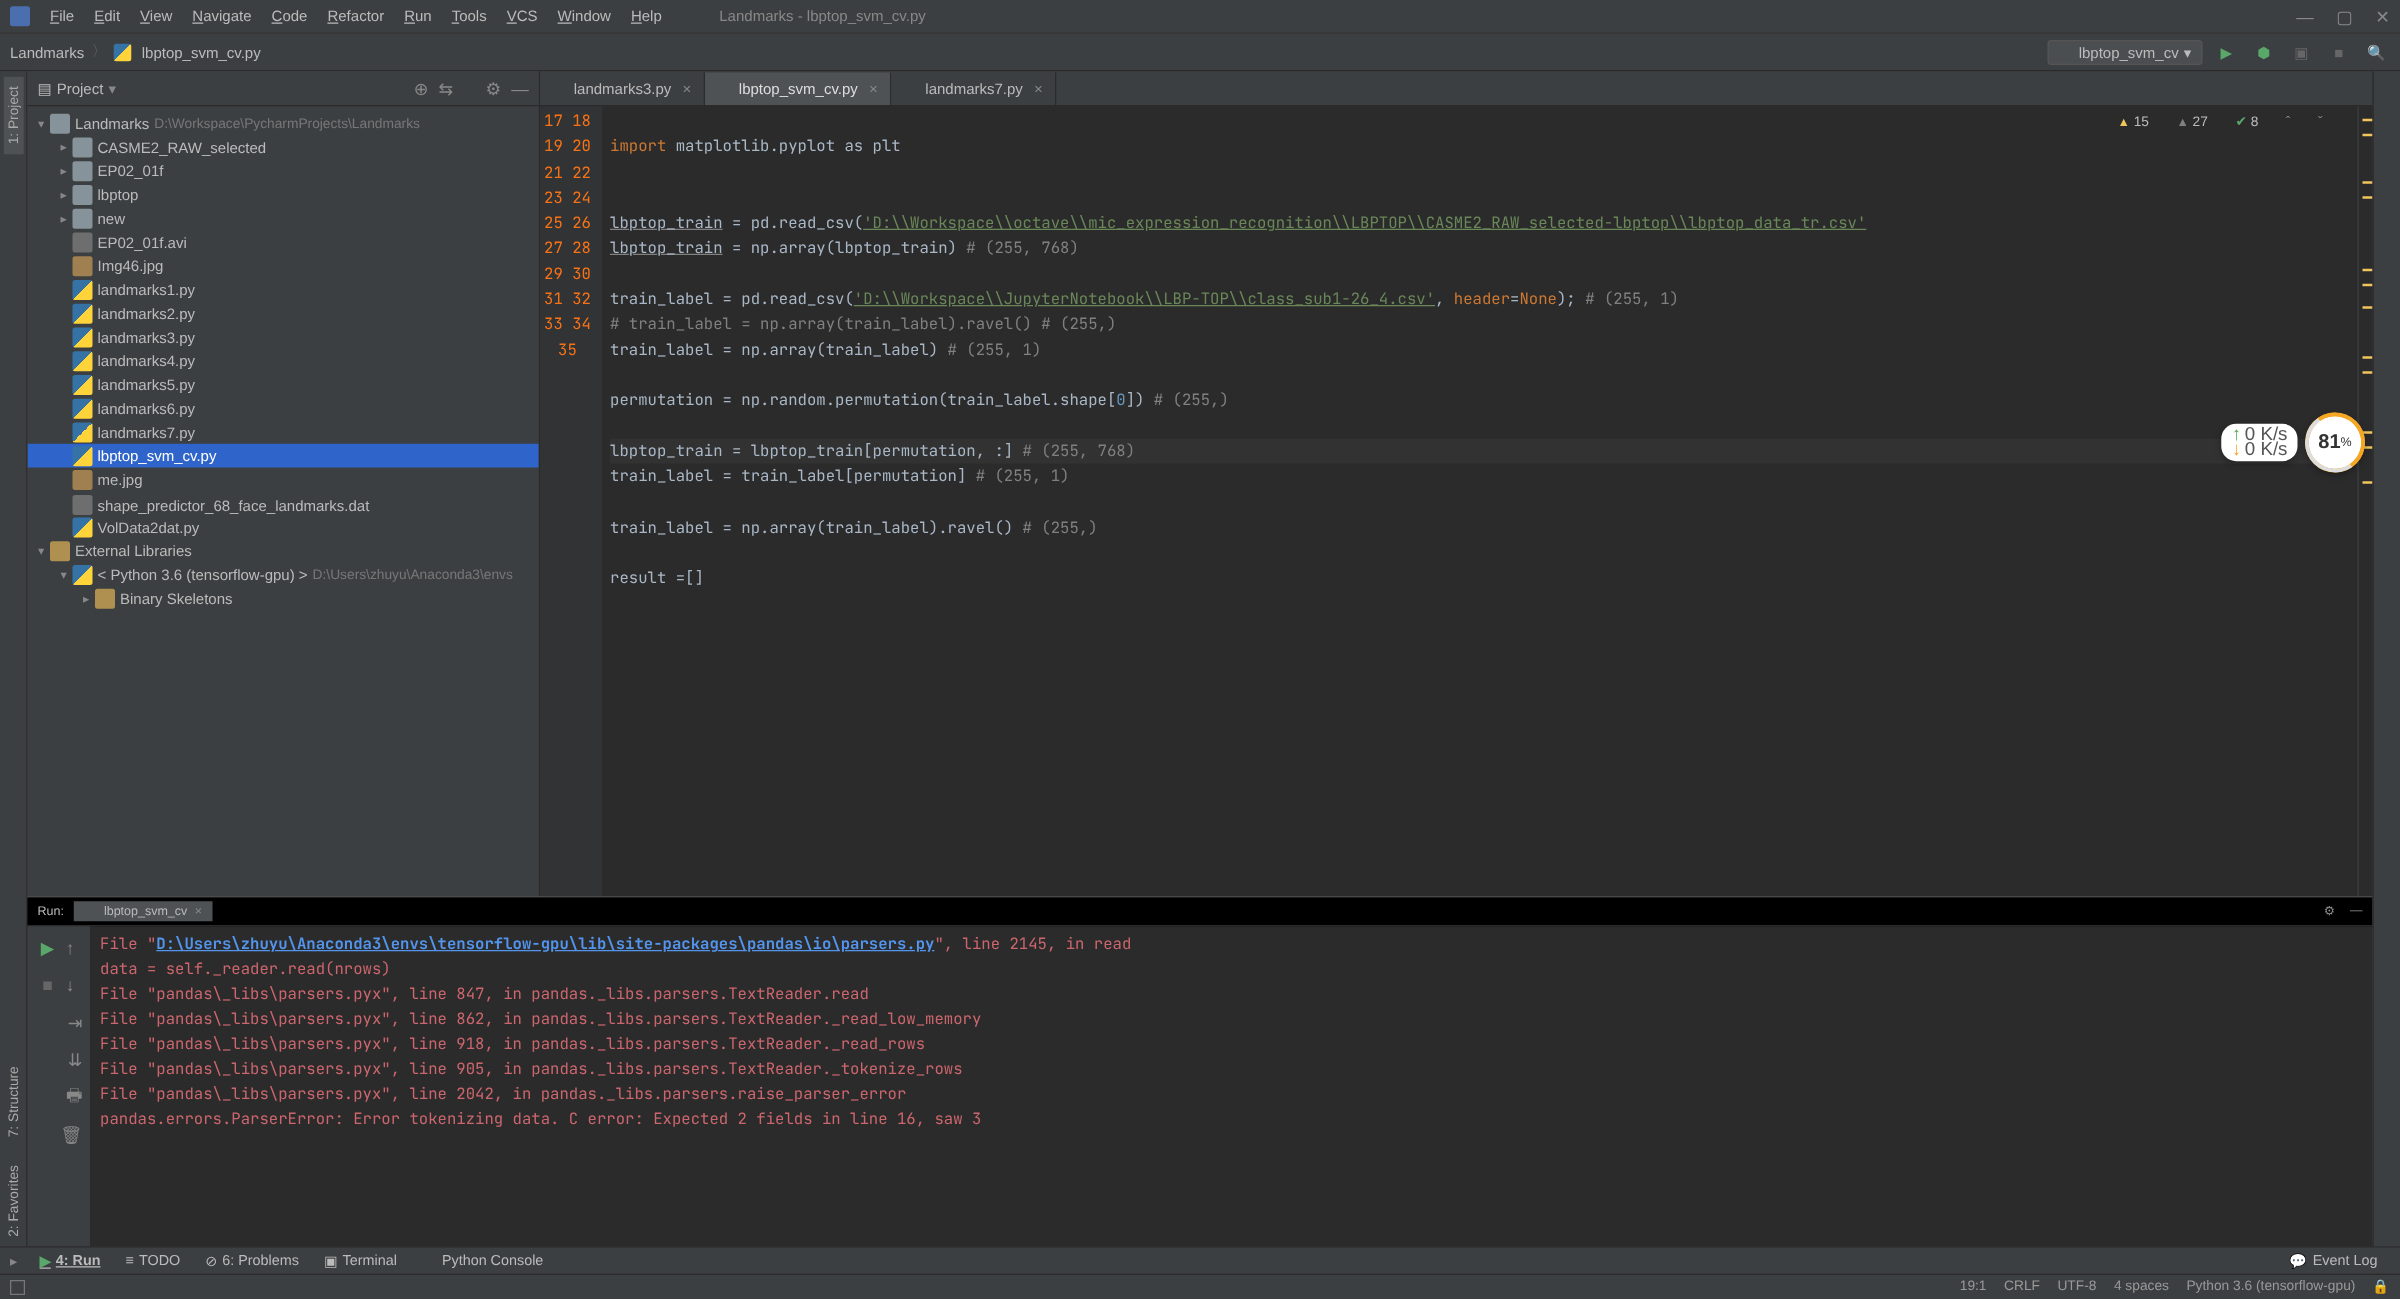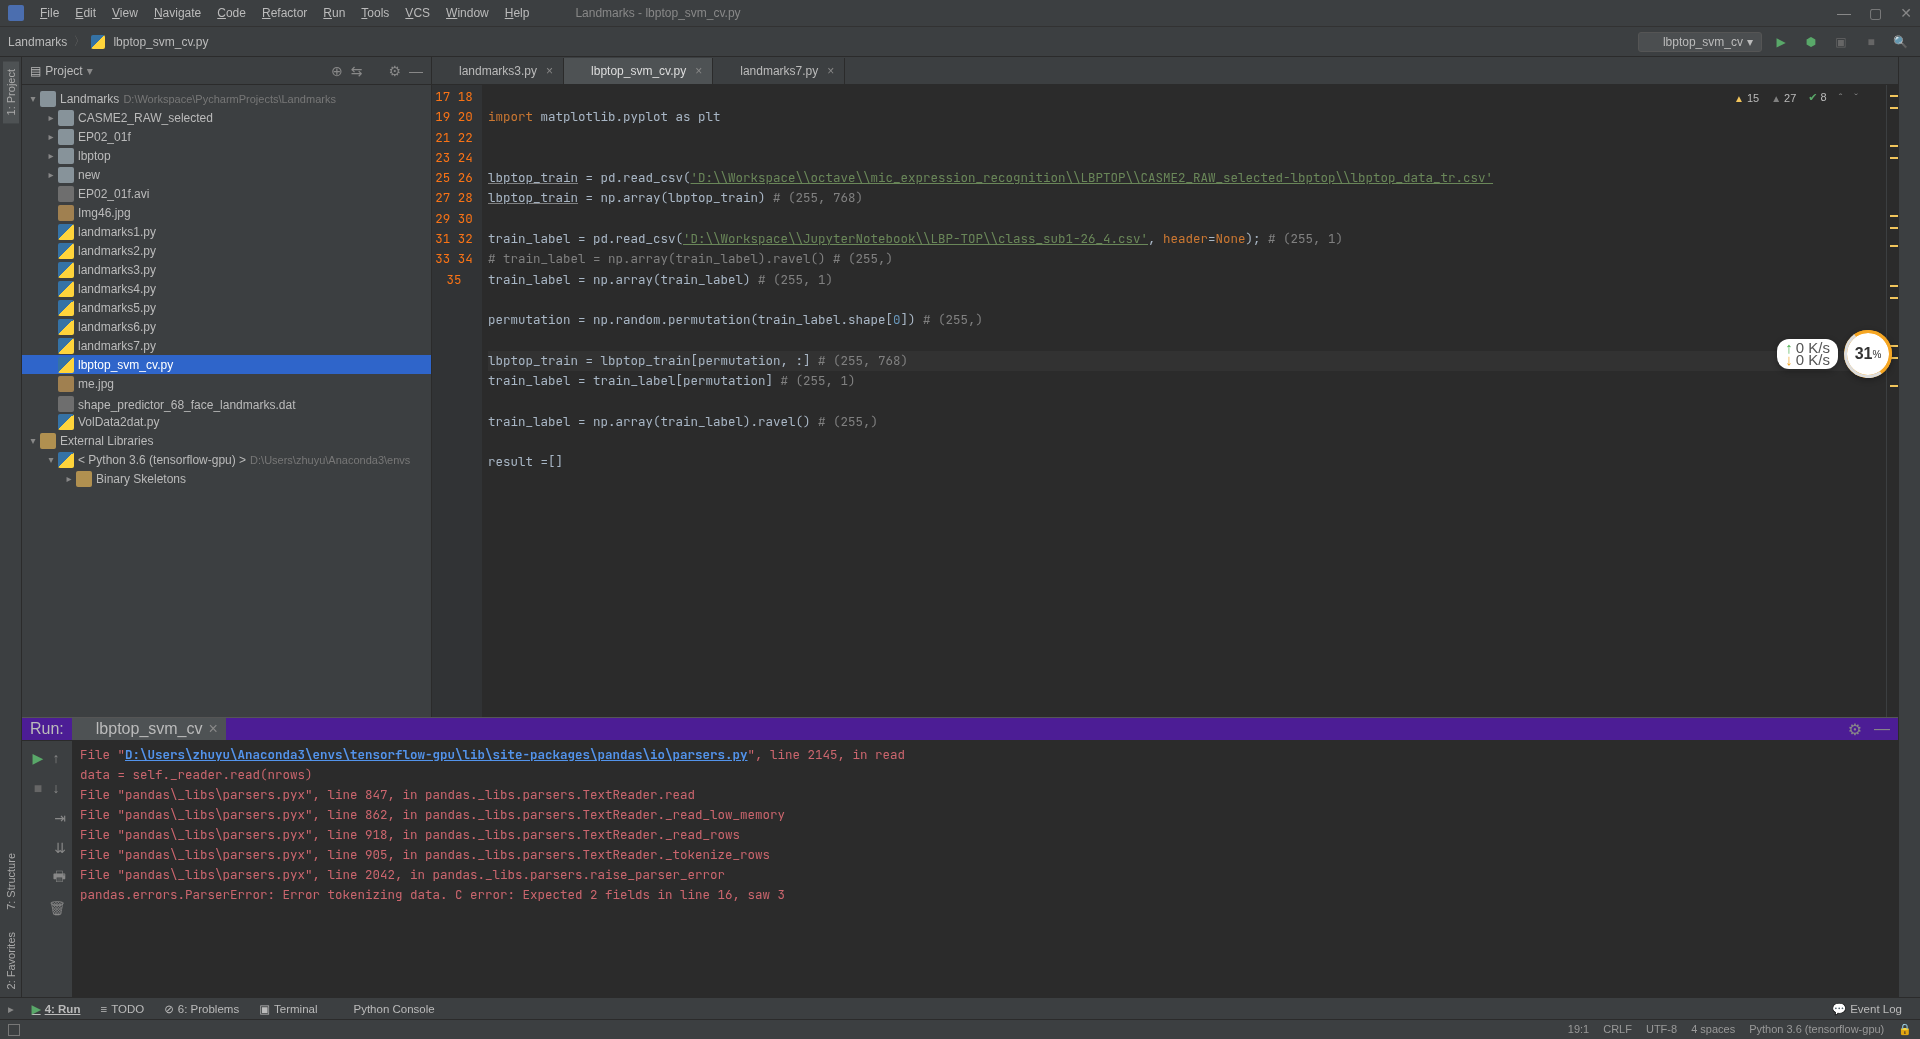--- a/index.html
+++ b/index.html
@@ -49,29 +49,29 @@
 .editor-body { flex:1; display:flex; overflow:hidden; position:relative;}
 .gutter { width:50px; background:#313335; color:#f97316; text-align:center; padding:2px 6px 0 0; font-family:"JetBrains Mono",Consolas,monospace; font-size:12.5px; line-height:20.3px;}
 .code { flex:1; background:#2b2b2b; font-family:"JetBrains Mono",Consolas,monospace; font-size:12.5px; line-height:20.3px; padding:2px 0 0 6px; color:#a9b7c6; overflow:hidden; white-space:pre;}
 .code .kw { color:#cc7832;}
 .code .str { color:#6a8759; text-decoration:underline;}
 .code .cmt { color:#808080;}
 .code .num { color:#6897bb;}
 .code .orange { color:#cc7832;}
 .code .underlined { text-decoration:underline #808080;}
 .code-hl-line { background:#323232; display:block; width:100%;}
-.inspections { position:absolute; top:6px; right:40px; display:flex; gap:12px; font-size:11px; align-items:center; color:#bbb;}
+.inspections { position:absolute; top:6px; right:40px; display:flex; gap:22px; font-size:11px; align-items:center; color:#bbb;}
 .inspections .tri-y::before { content:"▲"; color:#f2c55c; margin-right:3px; font-size:10px;}
 .inspections .tri-g::before { content:"▲"; color:#808080; margin-right:3px; font-size:10px;}
 .inspections .chk::before { content:"✔"; color:#59a869; margin-right:3px;}
 .right-strip { width:12px; background:#2b2b2b; border-left:1px solid #3c3f41; position:relative;}
 .right-strip .mk { position:absolute; right:0; width:8px; height:2px;}
 .right-strip .mk.y { background:#f2c55c;}
 .run-panel { height:280px; background:#2b2b2b; border-top:1px solid #555; display:flex; flex-direction:column;}
-.run-panel-header { height:23px; background:#4c1d95; display:flex; align-items:center; padding:0 8px; border-bottom:1px solid #2b2b2b; font-size:16px;text-align:right;}
+.run-panel-header { height:23px; background:#000000; display:flex; align-items:center; padding:0 8px; border-bottom:1px solid #2b2b2b; font-size:10px;text-align:right;}
 .run-panel-header .rtab { background:#4e5254; padding:2px 8px; display:flex; align-items:center; gap:4px;}
 .run-panel-header .rtab .close{color:#888;margin-left:2px;}
 .run-panel-header .ractions { margin-left:auto; display:flex; gap:12px; color:#888;}
 .run-body { flex:1; display:flex;}
 .run-left { width:50px; background:#3c3f41; display:flex; flex-direction:column; align-items:center; padding:6px 0; gap:8px;}
 .run-left .ico { width:30px; height:22px; display:flex; align-items:center; justify-content:center; color:#888; font-size:14px;}
 .run-left .ico.green { color:#59a869;}
 .console { flex:1; font-family:"JetBrains Mono",Consolas,monospace; font-size:12.5px; line-height:20px; padding:4px 8px; overflow:auto; color:#bbb;}
 .console .err { color:#cc666e;}
 .console .link { color:#5394ec; text-decoration:underline;font-weight:bold;}
@@ -454,16 +454,16 @@
     <div class="row">
         <span class="up"></span>
         <span>0  K/s</span>
       </div>
     <div class="row">
         <span class="dn"></span>
         <span>0  K/s</span>
       </div>
   </div>
   <div class="pct-badge">
-      <span>31</span>
+      <span>81</span>
       <sub>%</sub>
     </div>
 </div>
 
 </body></html>

